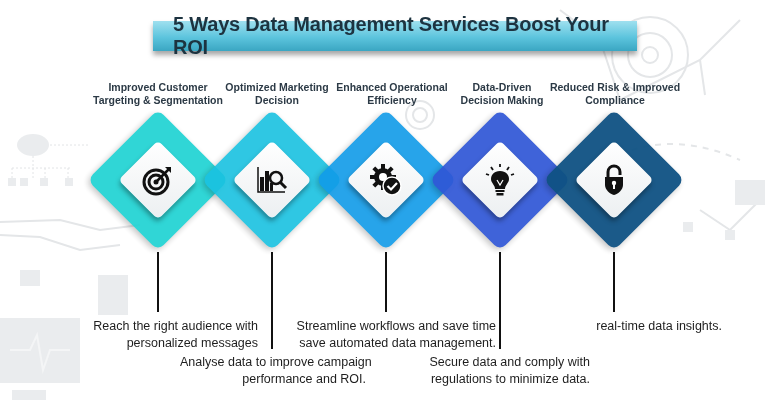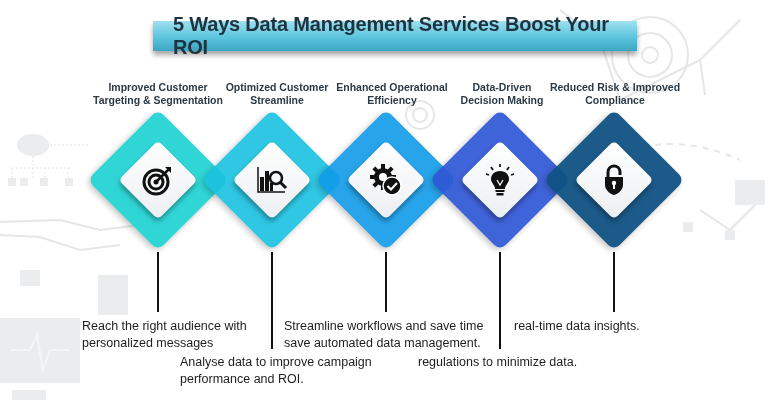--- a/index.html
+++ b/index.html
@@ -29,21 +29,21 @@
   }
   .diamond-inner {
     position: absolute; width: 56px; height: 56px; left: -28px; top: -28px;
     transform: rotate(45deg); border-radius: 5px;
     background: linear-gradient(135deg, #ffffff 0%, #eceff1 100%);
     box-shadow: 2px 3px 5px rgba(0,0,0,0.35);
   }
   .icon { position: absolute; width: 34px; height: 34px; left: -17px; top: -17px; }
   .vline { position: absolute; width: 2px; background: #111; }
   .desc {
-    position: absolute; text-align: left; font-size: 12.5px; line-height: 17px;
+    position: absolute; text-align: right; font-size: 12.5px; line-height: 17px;
     color: #1e1e1e; white-space: nowrap;
   }
 </style>
 </head>
 <body>
 
 <svg class="bg" width="768" height="400" viewBox="0 0 768 400">
   <g fill="none" stroke="#e4e6e8" stroke-width="2">
     <circle cx="650" cy="55" r="38"></circle>
     <circle cx="650" cy="55" r="22"></circle>
@@ -80,22 +80,22 @@
   </g>
 </svg>
 
 <div class="title-bar">5 Ways Data Management Services Boost Your ROI</div>
 
 <div class="heading" style="left:158px">
   <div>Improved Customer</div>
   <div>Targeting &amp; Segmentation</div>
 </div>
 <div class="heading" style="left:277px">
-  <div>Optimized Customer</div>
-  <div>Streamline</div>
+  <div>Optimized Marketing</div>
+  <div>Decision</div>
 </div>
 <div class="heading" style="left:392px">
   <div>Enhanced Operational</div>
   <div>Efficiency</div>
 </div>
 <div class="heading" style="left:502px">
   <div>Data-Driven</div>
   <div>Decision Making</div>
 </div>
 <div class="heading" style="left:615px">
@@ -186,17 +186,18 @@
 </div>
 <div class="desc" style="left:180px; top:354px; width:186px">
   <div>Analyse data to improve campaign</div>
   <div>performance and ROI.</div>
 </div>
 <div class="desc" style="left:284px; top:318px; width:212px">
   <div>Streamline workflows and save time</div>
   <div>save automated data management.</div>
 </div>
 <div class="desc" style="left:418px; top:354px; width:172px">
+  <div>Secure data and comply with</div>
   <div>regulations to minimize data.</div>
 </div>
 <div class="desc" style="left:514px; top:318px; width:208px">
   <div>real-time data insights.</div>
 </div>
 
 </body></html>

